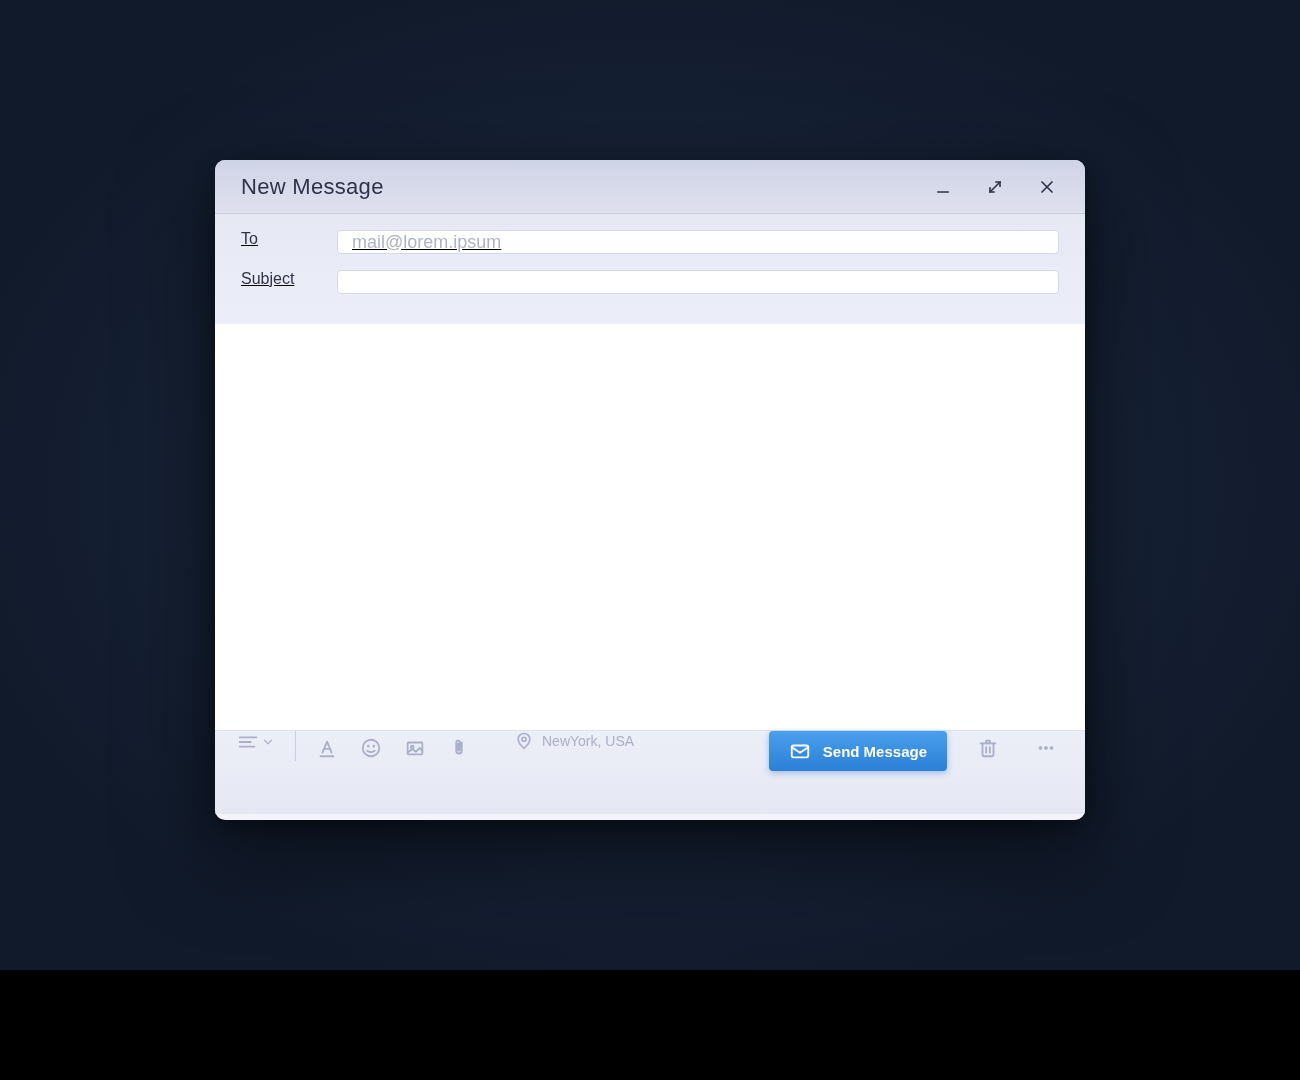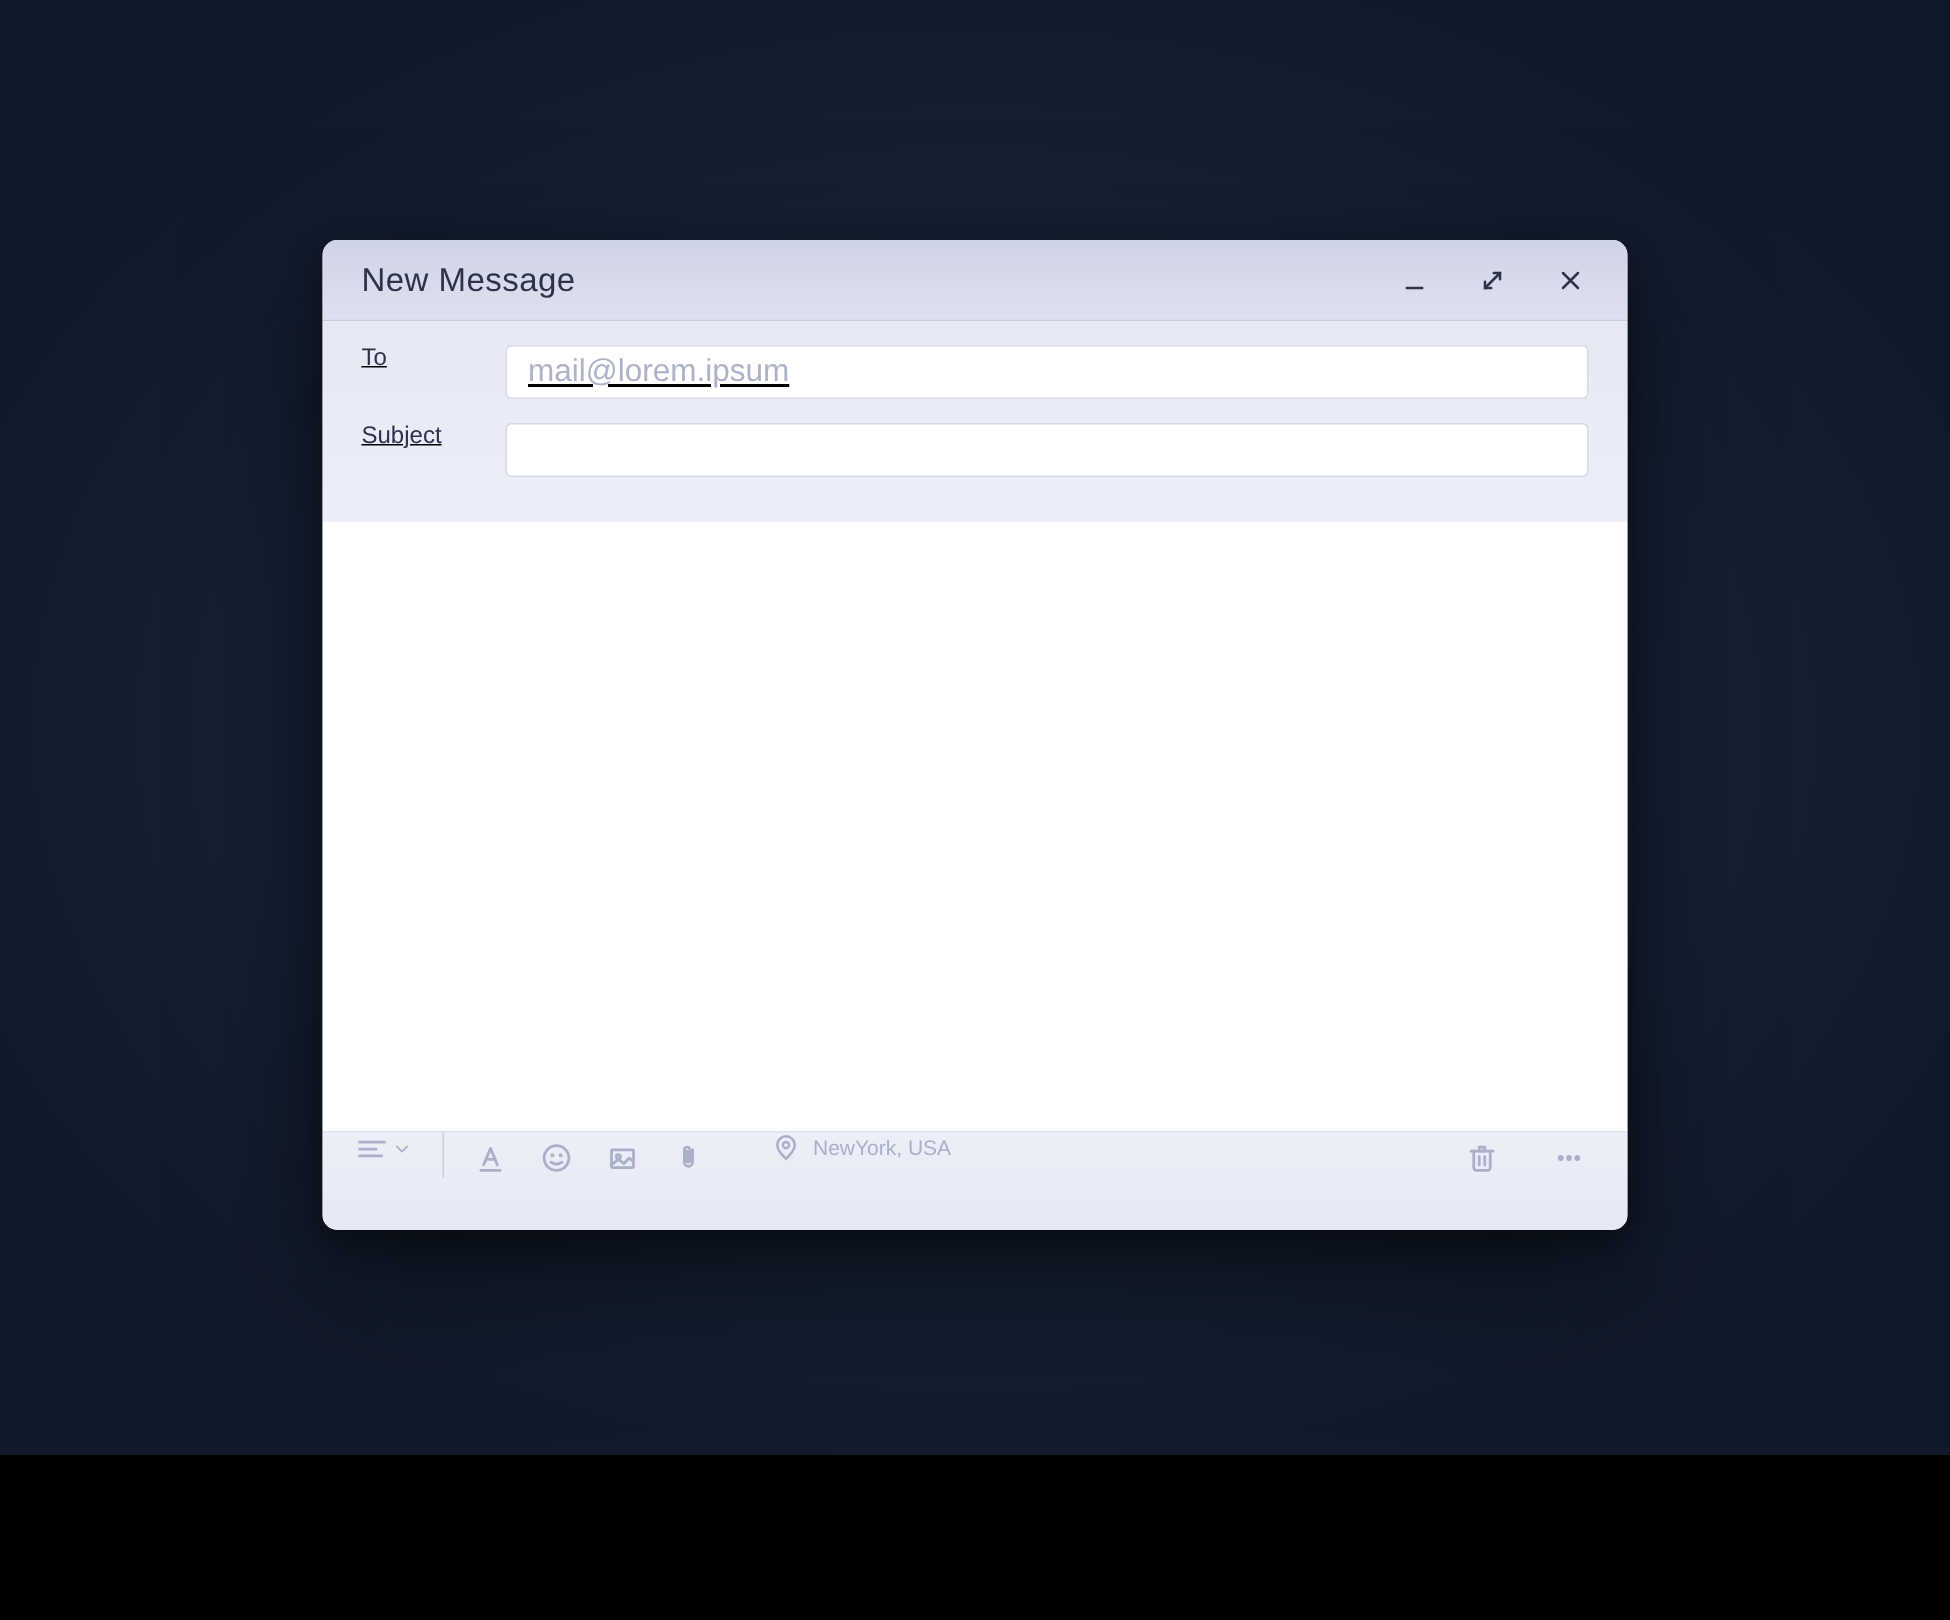--- a/index.html
+++ b/index.html
@@ -27,22 +27,22 @@
 .title { color:#2e3349; font-size:22px; font-weight:300; letter-spacing:0.3px; }
 .title-spacer { flex:1; }
 .titlebar-btn { width:24px; height:24px; display:flex; align-items:center; justify-content:center;
   color:#2e3349; cursor:pointer; margin-left:28px; }
 .titlebar-btn svg { width:20px; height:20px; stroke:#2e3349; }
 
 .fields { background: linear-gradient(#e6e8f3, #eceefa); padding: 16px 26px 20px 26px; }
 .field-row { display:flex; align-items:flex-start; margin-bottom: 16px; text-decoration: underline; }
 .field-row:last-child { margin-bottom: 10px; }
 .field-label { width: 96px; color:#2e3349; font-size:16px; }
-.field-input { flex:1; height:36px; border:1px solid #d6d8e8; border-radius:4px; background:#fff;
-  padding: 0 14px; font-size:21px; color:#2e3349; outline:none; }
+.field-input { flex:1; height:24px; border:1px solid #d6d8e8; border-radius:4px; background:#fff;
+  padding: 0 14px; font-size:18px; color:#2e3349; outline:none; }
 .field-input::placeholder { color:#aeb3c7; }
 
 .body-area { background:#fff; height: 406px; }
 
 .toolbar { height: 84px; display:flex; align-items:flex-start; padding: 0 22px;
   background: linear-gradient(#eceef8, #e5e7f2); border-top: 1px solid #dfe1ee; }
 .tool-btn { width:34px; height:34px; display:flex; align-items:center; justify-content:center;
   color:#aab0c8; cursor:pointer; margin-right:10px; }
 .tool-btn svg { width:22px; height:22px; stroke:#aab0c8; }
 .align-btn { display:flex; align-items:center; margin-right:14px; cursor:pointer; }
@@ -143,20 +143,27 @@
         </svg>
     </div>
     <div class="location">
       <svg viewBox="0 0 24 24" fill="none" stroke-width="2">
           <path d="M12 21 C12 21 5 14.5 5 10 a7 7 0 0 1 14 0 C19 14.5 12 21 12 21 Z"></path>
           <circle cx="12" cy="10" r="2.5"></circle>
         </svg>
       <span>NewYork, USA</span>
     </div>
     <div class="toolbar-spacer"></div>
+    <button class="send-btn">
+      <svg viewBox="0 0 24 24" fill="none" stroke-width="2" stroke-linecap="round" stroke-linejoin="round">
+          <rect x="3" y="6" width="18" height="13" rx="2"></rect>
+          <path d="M3 8 L12 14 L21 8"></path>
+        </svg>
+      <span>Send Message</span>
+    </button>
     <div class="trash-btn">
       <svg viewBox="0 0 24 24" fill="none" stroke-width="2" stroke-linecap="round" stroke-linejoin="round">
           <path d="M4 7 h16"></path>
           <path d="M10 4 h4 v3 h-4z"></path>
           <path d="M6 7 v12 a2 2 0 0 0 2 2 h8 a2 2 0 0 0 2 -2 V7"></path>
           <line x1="10" y1="11" x2="10" y2="17"></line>
           <line x1="14" y1="11" x2="14" y2="17"></line>
         </svg>
     </div>
     <div class="more-btn">

